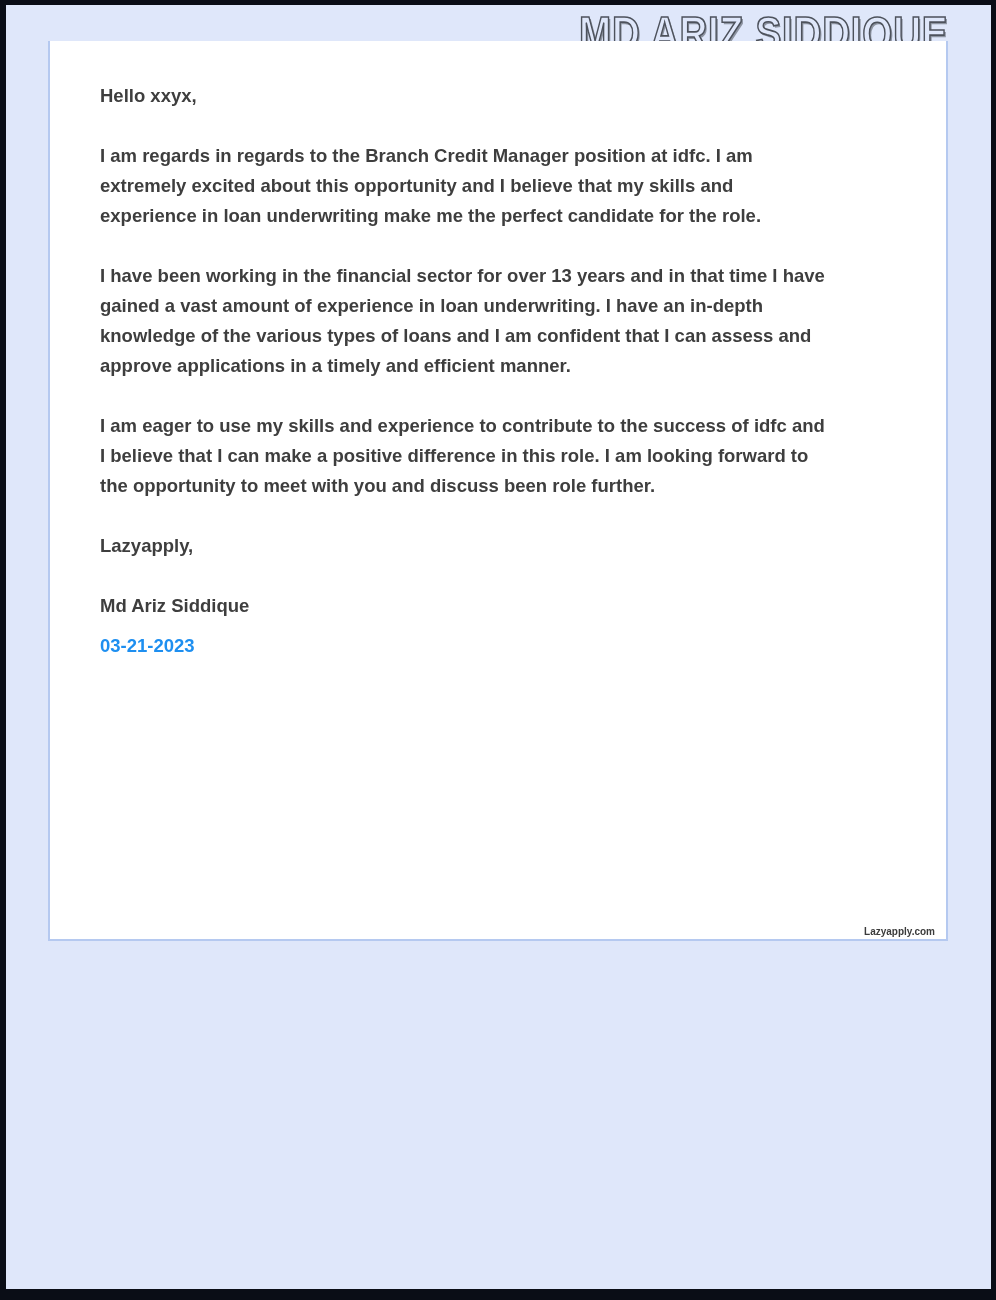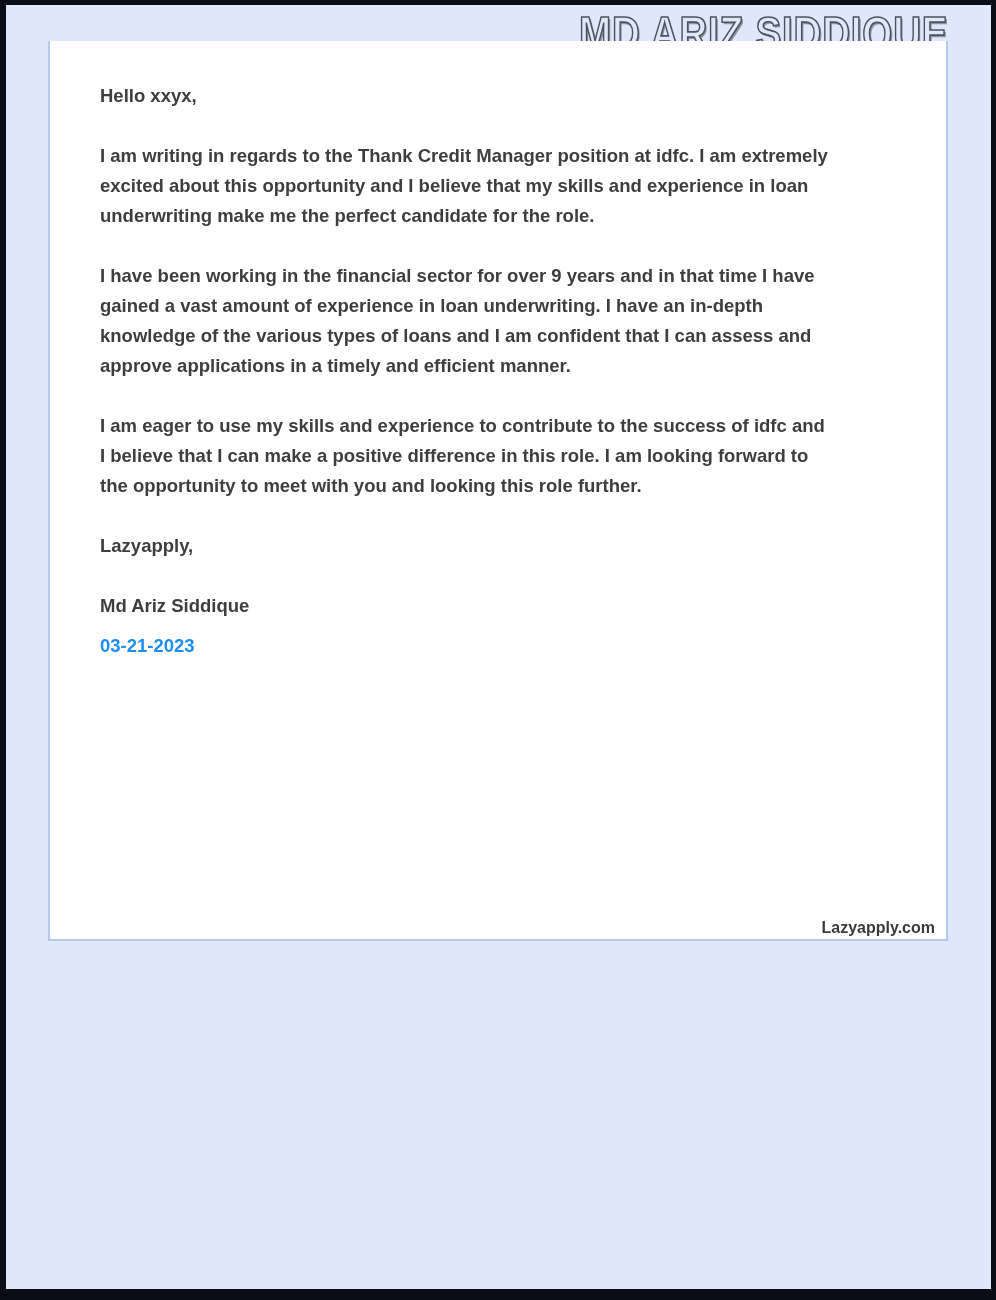--- a/index.html
+++ b/index.html
@@ -64,39 +64,39 @@
   }
   .letter p{margin:0 0 30px;}
   .letter p.signature-name{margin-bottom:10px;}
   .letter p.date{
     color:var(--c-accent);
     margin-bottom:0;
   }
   .watermark{
     position:absolute;
     right:11px; bottom:2px;
-    font-size:16px;
+    font-size:10px;
     color:#3b3b3b;
   }
 </style>
 </head>
 <body>
 
 <div class="canvas">
 
   <div class="header-name">MD ARIZ SIDDIQUE</div>
 
   <div class="header-rule"></div>
 
   <div class="sheet">
     <div class="letter">
       <p>Hello xxyx,</p>
-      <p>I am writing in regards to the Thank Credit Manager position at idfc. I am extremely excited about this opportunity and I believe that my skills and experience in loan underwriting make me the perfect candidate for the role.</p>
-      <p>I have been working in the financial sector for over 9 years and in that time I have gained a vast amount of experience in loan underwriting. I have an in-depth knowledge of the various types of loans and I am confident that I can assess and approve applications in a timely and efficient manner.</p>
-      <p>I am eager to use my skills and experience to contribute to the success of idfc and I believe that I can make a positive difference in this role. I am looking forward to the opportunity to meet with you and looking this role further.</p>
+      <p>I am regards in regards to the Branch Credit Manager position at idfc. I am extremely excited about this opportunity and I believe that my skills and experience in loan underwriting make me the perfect candidate for the role.</p>
+      <p>I have been working in the financial sector for over 13 years and in that time I have gained a vast amount of experience in loan underwriting. I have an in-depth knowledge of the various types of loans and I am confident that I can assess and approve applications in a timely and efficient manner.</p>
+      <p>I am eager to use my skills and experience to contribute to the success of idfc and I believe that I can make a positive difference in this role. I am looking forward to the opportunity to meet with you and discuss been role further.</p>
       <p>Lazyapply,</p>
       <p class="signature-name">Md Ariz Siddique</p>
       <p class="date">03-21-2023</p>
     </div>
 
     <div class="watermark">Lazyapply.com</div>
   </div>
 
 </div>
 

